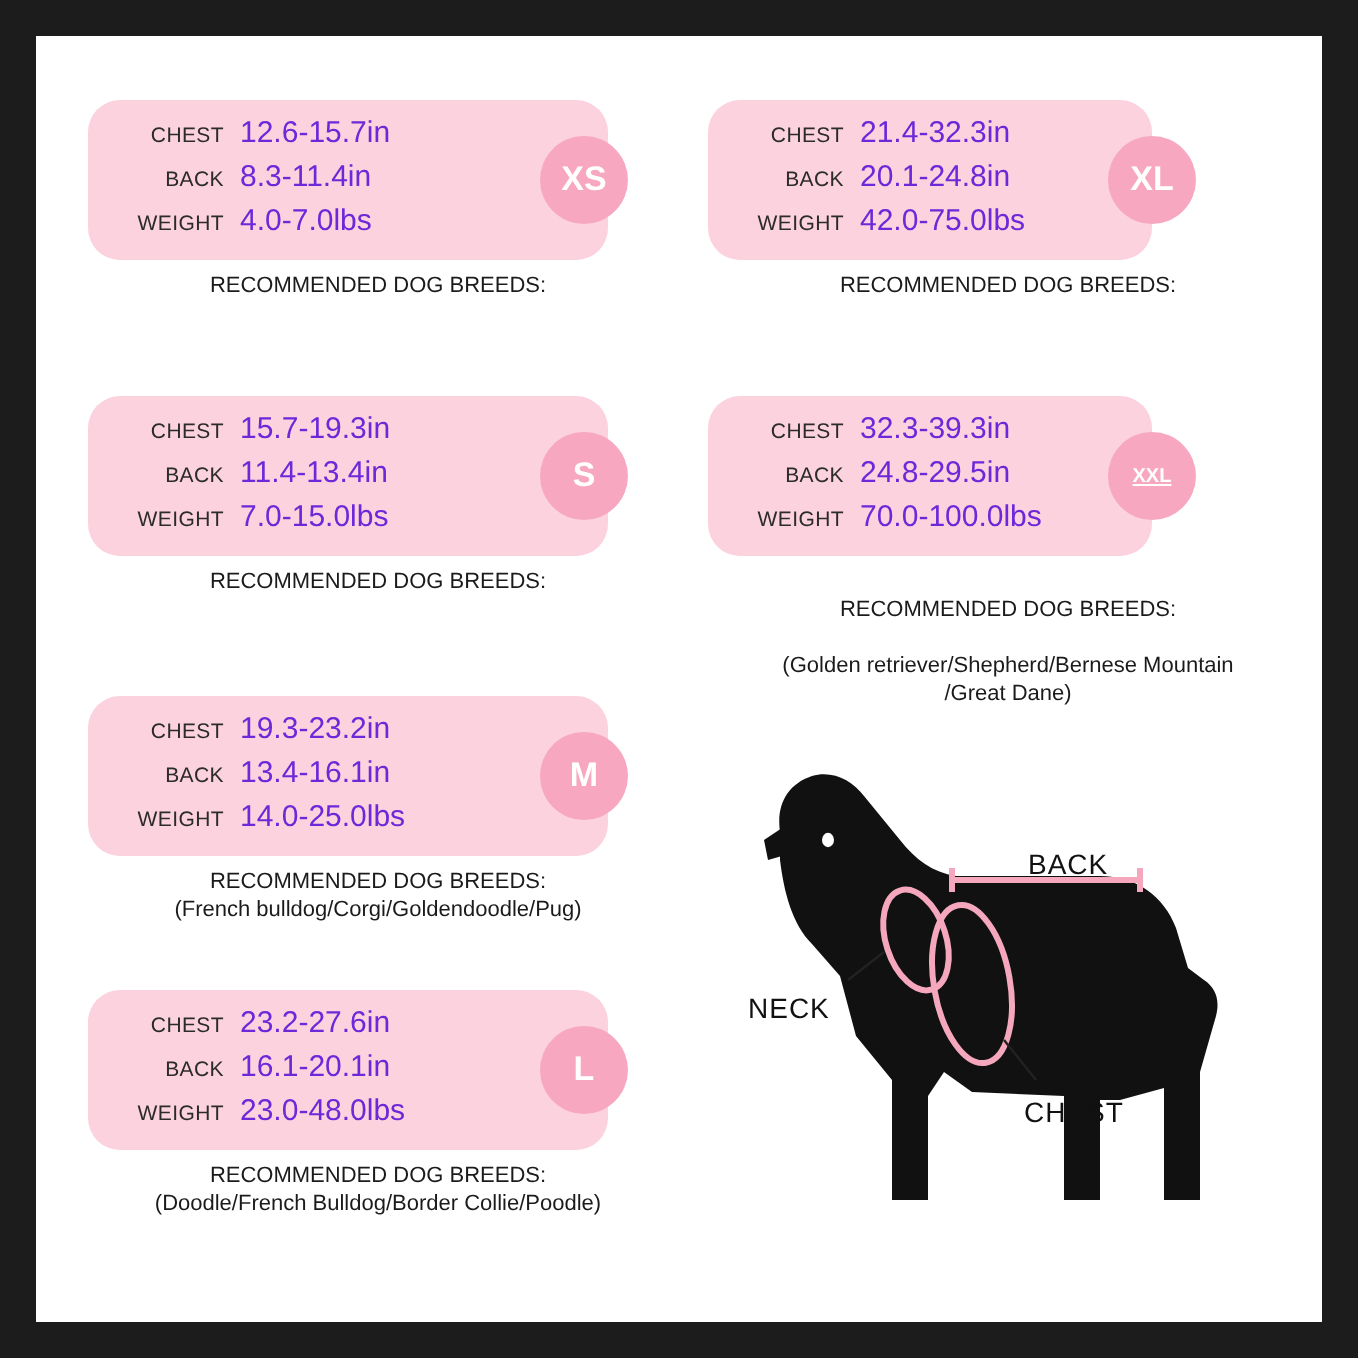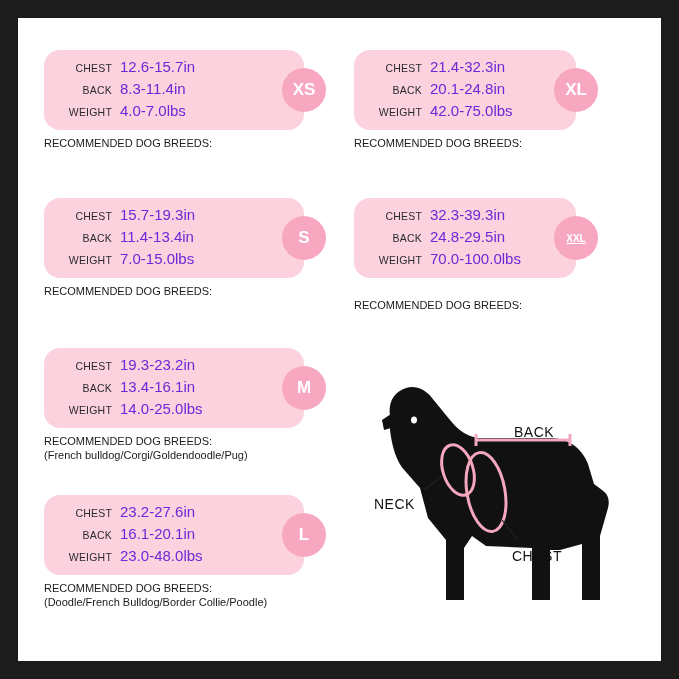--- a/index.html
+++ b/index.html
@@ -71,29 +71,29 @@
     background: #f7a8c0;
     color: #ffffff;
     display: flex;
     align-items: center;
     justify-content: center;
     font-weight: bold;
     font-size: 17px;
     width: 44px;
     height: 44px;
     top: 18px;
-    left: 238px;
+    left: 226px;
   }
   .col-right .badge {
     left: 200px;
   }
   .badge.wide { font-size: 10px; text-decoration: underline; }
 
   .breeds {
-    text-align: left;
+    text-align: center;
     font-size: 11px;
     color: #1b1b1b;
     line-height: 14px;
     margin-top: 6px;
     width: 100%;
   }
   .col-right .breeds { width: 100%; }
 
   
   .dog-area {
@@ -253,20 +253,22 @@
           </div>
           <div class="row">
             <div class="label">WEIGHT</div>
             <div class="value">70.0-100.0lbs</div>
           </div>
         </div>
         <div class="badge wide">XXL</div>
       </div>
       <div class="breeds" style="white-space:pre-line;">
         <div>RECOMMENDED DOG BREEDS:</div>
+        <div>(Golden retriever/Shepherd/Bernese Mountain
+/Great Dane)</div>
       </div>
     </div>
   </div>
 
   <div class="dog-area">
     <svg width="300" height="260" viewBox="0 0 300 260">
       <path fill="#111111" d="M36 48 C34 34 40 24 52 20 C62 17 72 22 78 30 L96 52 C104 62 112 68 124 70 L196 70 C214 70 228 80 234 96 L240 116 L248 122 C254 126 256 132 254 140 L246 168 L246 232 L228 232 L228 176 L206 182 L196 182 L196 232 L178 232 L178 180 L132 178 L118 168 L110 180 L110 232 L92 232 L92 172 L74 150 L66 120 L52 104 C42 94 38 78 36 62 Z"></path>
       <path fill="#111111" d="M56 26 C50 30 48 38 50 46 L62 44 Z"></path>
       <ellipse cx="60" cy="52" rx="3" ry="3.6" fill="#ffffff"></ellipse>
       <path fill="#111111" d="M28 52 L40 44 L44 58 L30 62 Z"></path>

